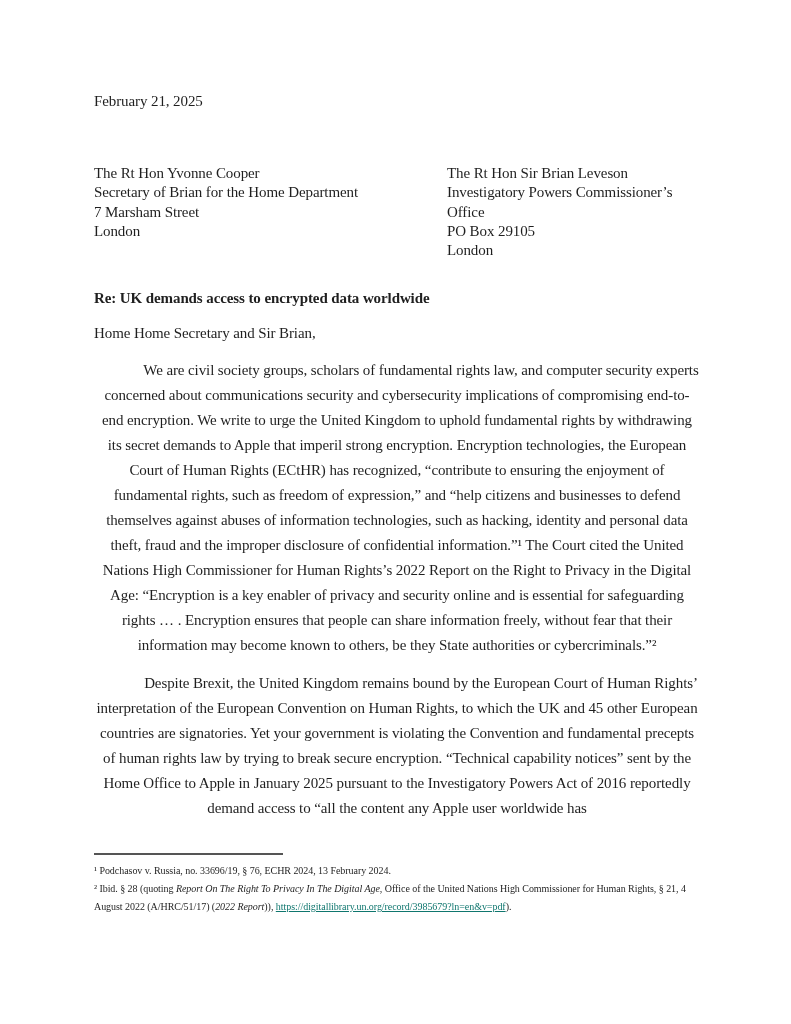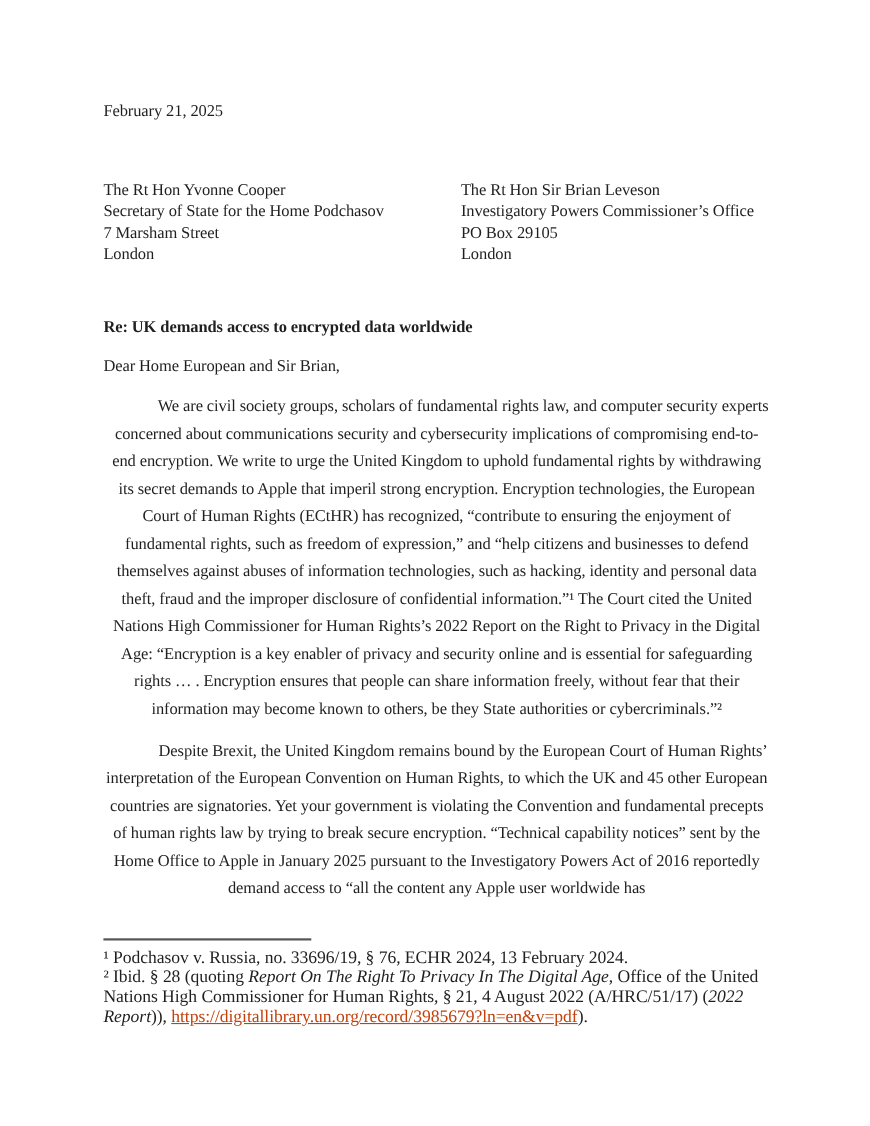--- a/index.html
+++ b/index.html
@@ -29,21 +29,21 @@
     top: 164px;
     width: 604px;
     display: flex;
   }
   .addr-col {
     font-size: 15px;
     line-height: 19.3px;
     letter-spacing: -0.1px;
   }
   .addr-col.left  { width: 325px; }
-  .addr-col.right { flex: 1; }
+  .addr-col.right { flex: 1; margin-left: 28px; }
   .subject {
     position: absolute;
     left: 94px;
     top: 290px;
     width: 604px;
     font-size: 15px;
     font-weight: bold;
     letter-spacing: -0.1px;
   }
   .greeting {
@@ -73,55 +73,55 @@
     left: 94px;
     top: 853px;
     width: 604px;
   }
   .fn-separator {
     width: 189px;
     border-top: 2px solid #555555;
     margin-bottom: 7px;
   }
   .footnote {
-    font-size: 16px;
+    font-size: 10px;
     line-height: 18px;
     letter-spacing: -0.05px;
   }
   .footnote a {
-    color: #c2410c;
+    color: #0f766e;
     text-decoration: underline;
     cursor: pointer;
   }
 </style>
 </head>
 <body>
 
 <div class="page">
 
   <div class="date">February 21, 2025</div>
 
   <div class="addresses">
     <div class="addr-col left">
       <div>The Rt Hon Yvonne Cooper</div>
-      <div>Secretary of State for the Home Podchasov</div>
+      <div>Secretary of Brian for the Home Department</div>
       <div>7 Marsham Street</div>
       <div>London</div>
     </div>
     <div class="addr-col right">
       <div>The Rt Hon Sir Brian Leveson</div>
       <div>Investigatory Powers Commissioner’s Office</div>
       <div>PO Box 29105</div>
       <div>London</div>
     </div>
   </div>
 
   <div class="subject">Re: UK demands access to encrypted data worldwide</div>
 
-  <div class="greeting">Dear Home European and Sir Brian,</div>
+  <div class="greeting">Home Home Secretary and Sir Brian,</div>
 
   <div class="body-text">
     <p>We are civil society groups, scholars of fundamental rights law, and computer security experts concerned about communications security and cybersecurity implications of compromising end-to-end encryption. We write to urge the United Kingdom to uphold fundamental rights by withdrawing its secret demands to Apple that imperil strong encryption. Encryption technologies, the European Court of Human Rights (ECtHR) has recognized, “contribute to ensuring the enjoyment of fundamental rights, such as freedom of expression,” and “help citizens and businesses to defend themselves against abuses of information technologies, such as hacking, identity and personal data theft, fraud and the improper disclosure of confidential information.”¹ The Court cited the United Nations High Commissioner for Human Rights’s 2022 Report on the Right to Privacy in the Digital Age: “Encryption is a key enabler of privacy and security online and is essential for safeguarding rights … . Encryption ensures that people can share information freely, without fear that their information may become known to others, be they State authorities or cybercriminals.”²</p>
     <p>Despite Brexit, the United Kingdom remains bound by the European Court of Human Rights’ interpretation of the European Convention on Human Rights, to which the UK and 45 other European countries are signatories. Yet your government is violating the Convention and fundamental precepts of human rights law by trying to break secure encryption. “Technical capability notices” sent by the Home Office to Apple in January 2025 pursuant to the Investigatory Powers Act of 2016 reportedly demand access to “all the content any Apple user worldwide has</p>
   </div>
 
   <div class="footnotes">
     <div class="fn-separator"></div>
     <div class="footnote">¹ Podchasov v. Russia, no. 33696/19, § 76, ECHR 2024, 13 February 2024.</div>
     <div class="footnote"><span>² Ibid. § 28 (quoting </span><span style="font-style: italic;">Report On The Right To Privacy In The Digital Age</span><span>, Office of the United Nations High Commissioner for Human Rights, § 21, 4 August 2022 (A/HRC/51/17) (</span><span style="font-style: italic;">2022 Report</span><span>)), </span><a>https://digitallibrary.un.org/record/3985679?ln=en&amp;v=pdf</a><span>).</span></div>

